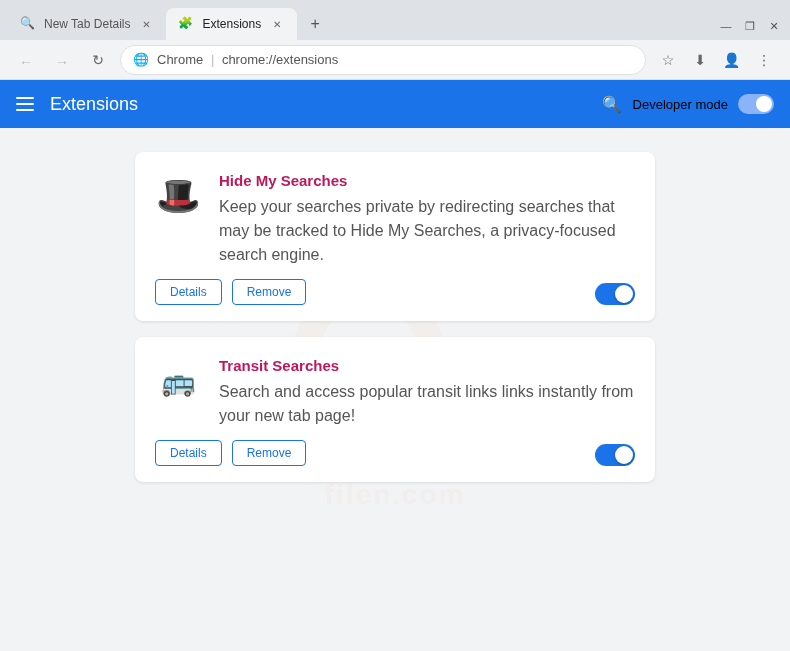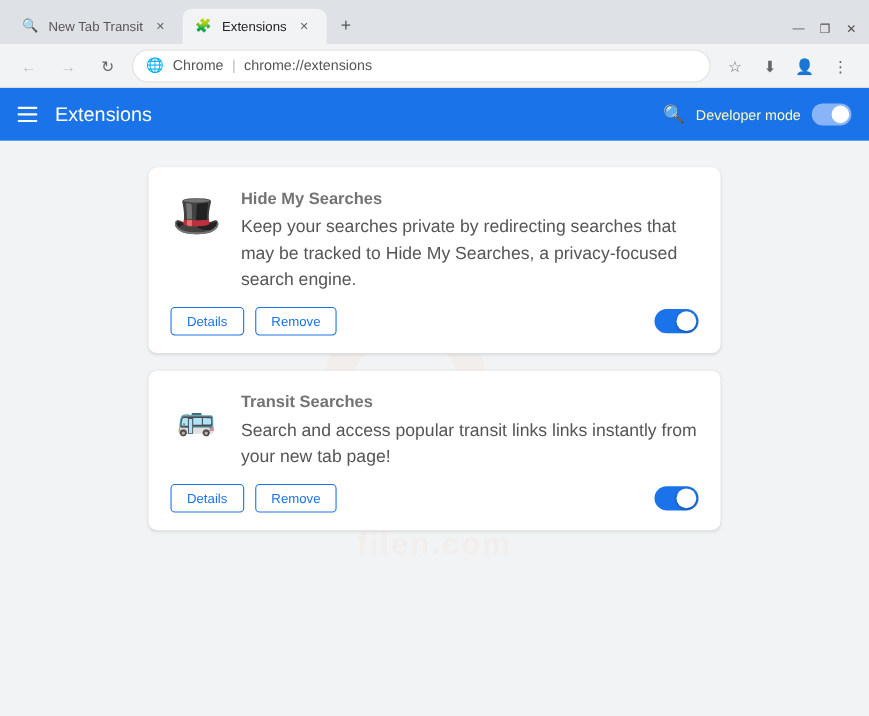--- a/index.html
+++ b/index.html
@@ -227,21 +227,21 @@
       gap: 10px;
     }
 
     .search-icon-btn {
       color: white;
       font-size: 16px;
       cursor: pointer;
     }
 
     .dev-mode-label {
-      color: #fef9c3;
+      color: #000000;
       font-size: 13px;
     }
 
     .toggle-switch {
       width: 36px;
       height: 20px;
       background: #4a90d9;
       border-radius: 10px;
       position: relative;
       cursor: pointer;
@@ -323,33 +323,33 @@
       font-size: 36px;
     }
 
     .ext-info {
       flex: 1;
     }
 
     .ext-name {
       font-size: 15px;
       font-weight: 600;
-      color: #737373;
+      color: #be185d;
       margin-bottom: 6px;
     }
 
     .ext-description {
       font-size: 16px;
       color: #555;
       line-height: 1.5;
     }
 
     .ext-card-footer {
       display: flex;
-      align-items: center;
+      align-items: flex-end;
       gap: 10px;
       margin-top: 11px;
     }
 
     .ext-btn {
       padding: 5px 14px;
       border: 1px solid #1a73e8;
       border-radius: 4px;
       background: white;
       color: #1a73e8;
@@ -389,21 +389,21 @@
     }
   </style>
 </head>
 <body>
 
 <div class="browser-window">
 
   <div class="title-bar">
     <div class="tab">
       <span class="tab-icon">🔍</span>
-      <span class="tab-title">New Tab Transit</span>
+      <span class="tab-title">New Tab Details</span>
       <span class="tab-close">✕</span>
     </div>
     <div class="tab active">
       <span class="tab-icon">🧩</span>
       <span class="tab-title">Extensions</span>
       <span class="tab-close">✕</span>
     </div>
     <div class="new-tab-btn">+</div>
     <div class="window-controls">
       <span class="win-btn">—</span>

